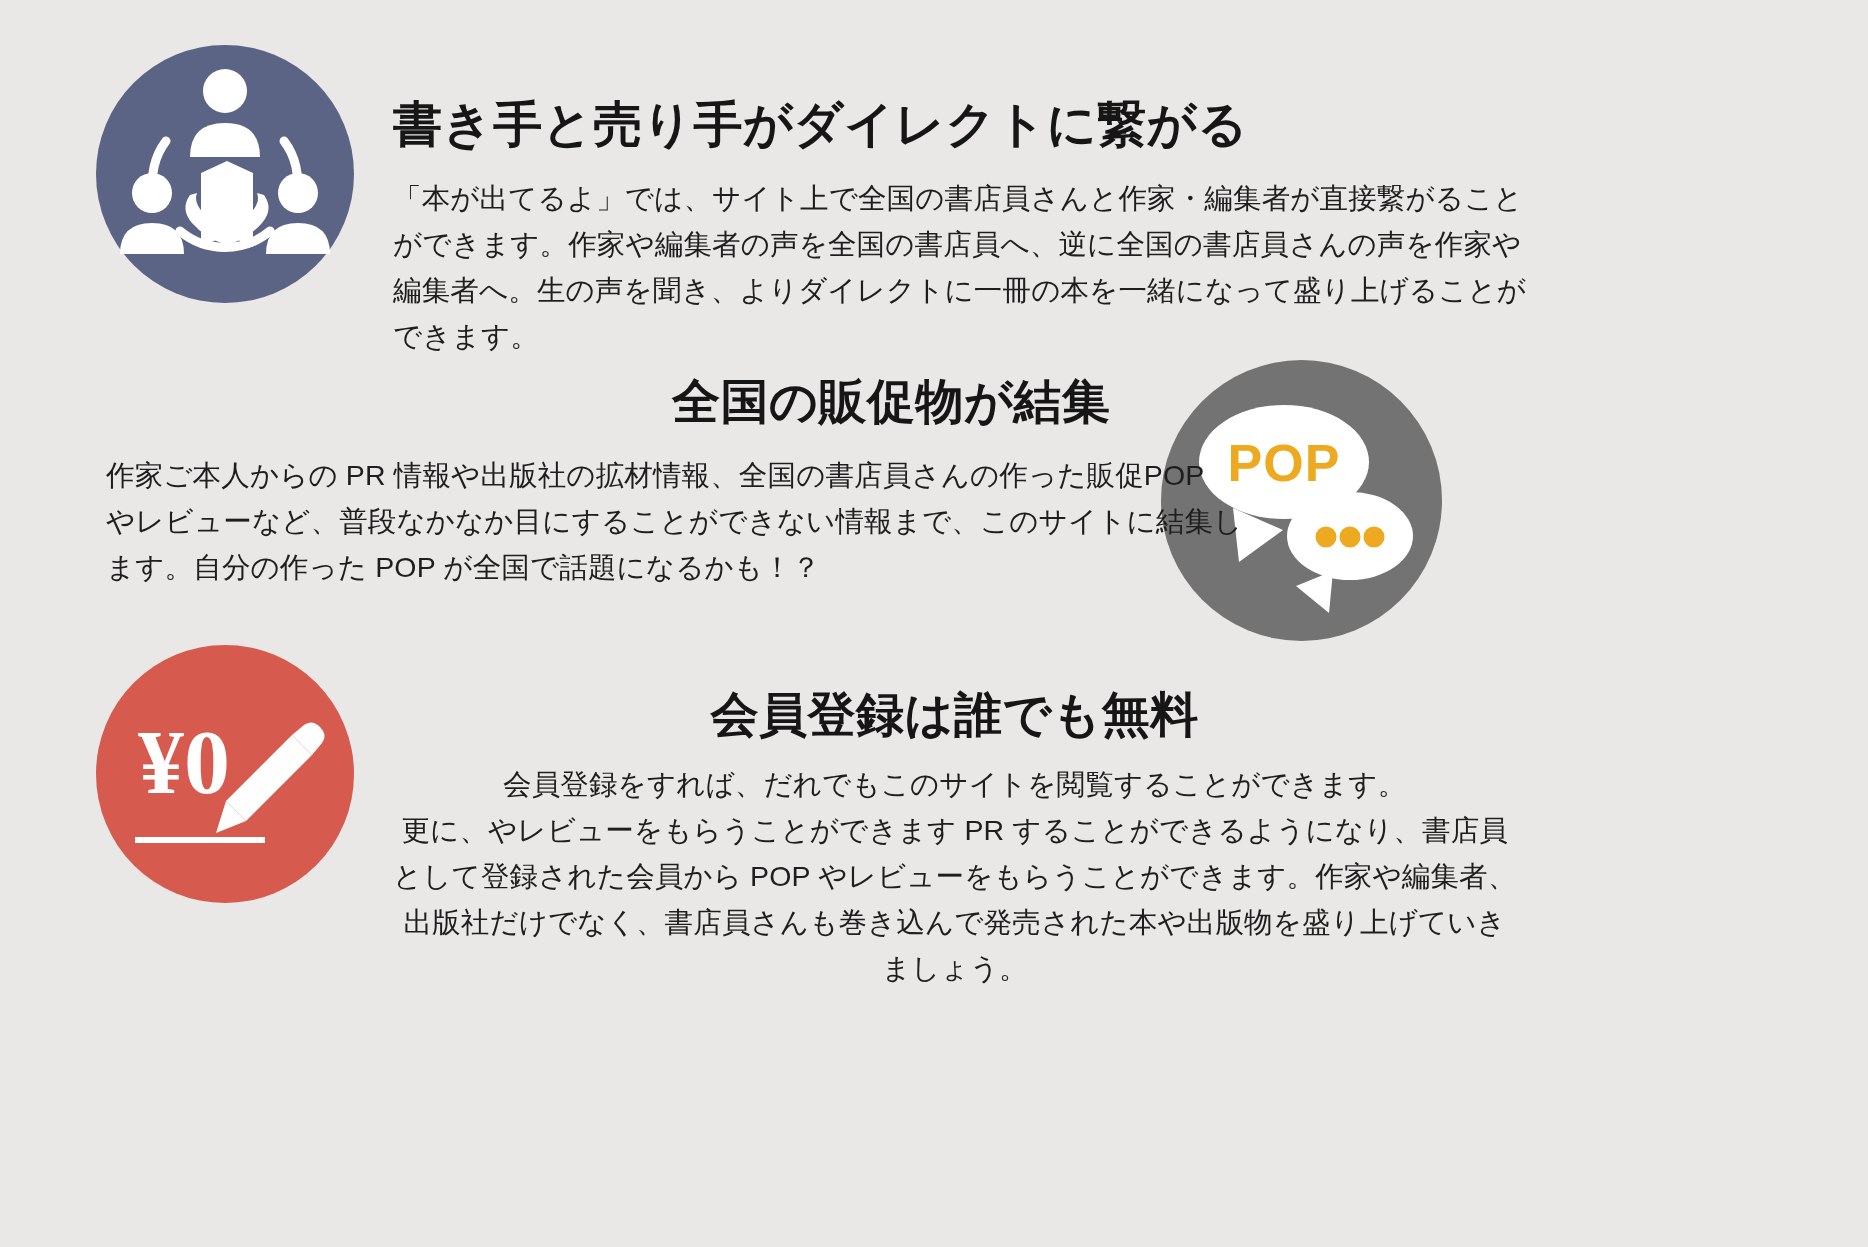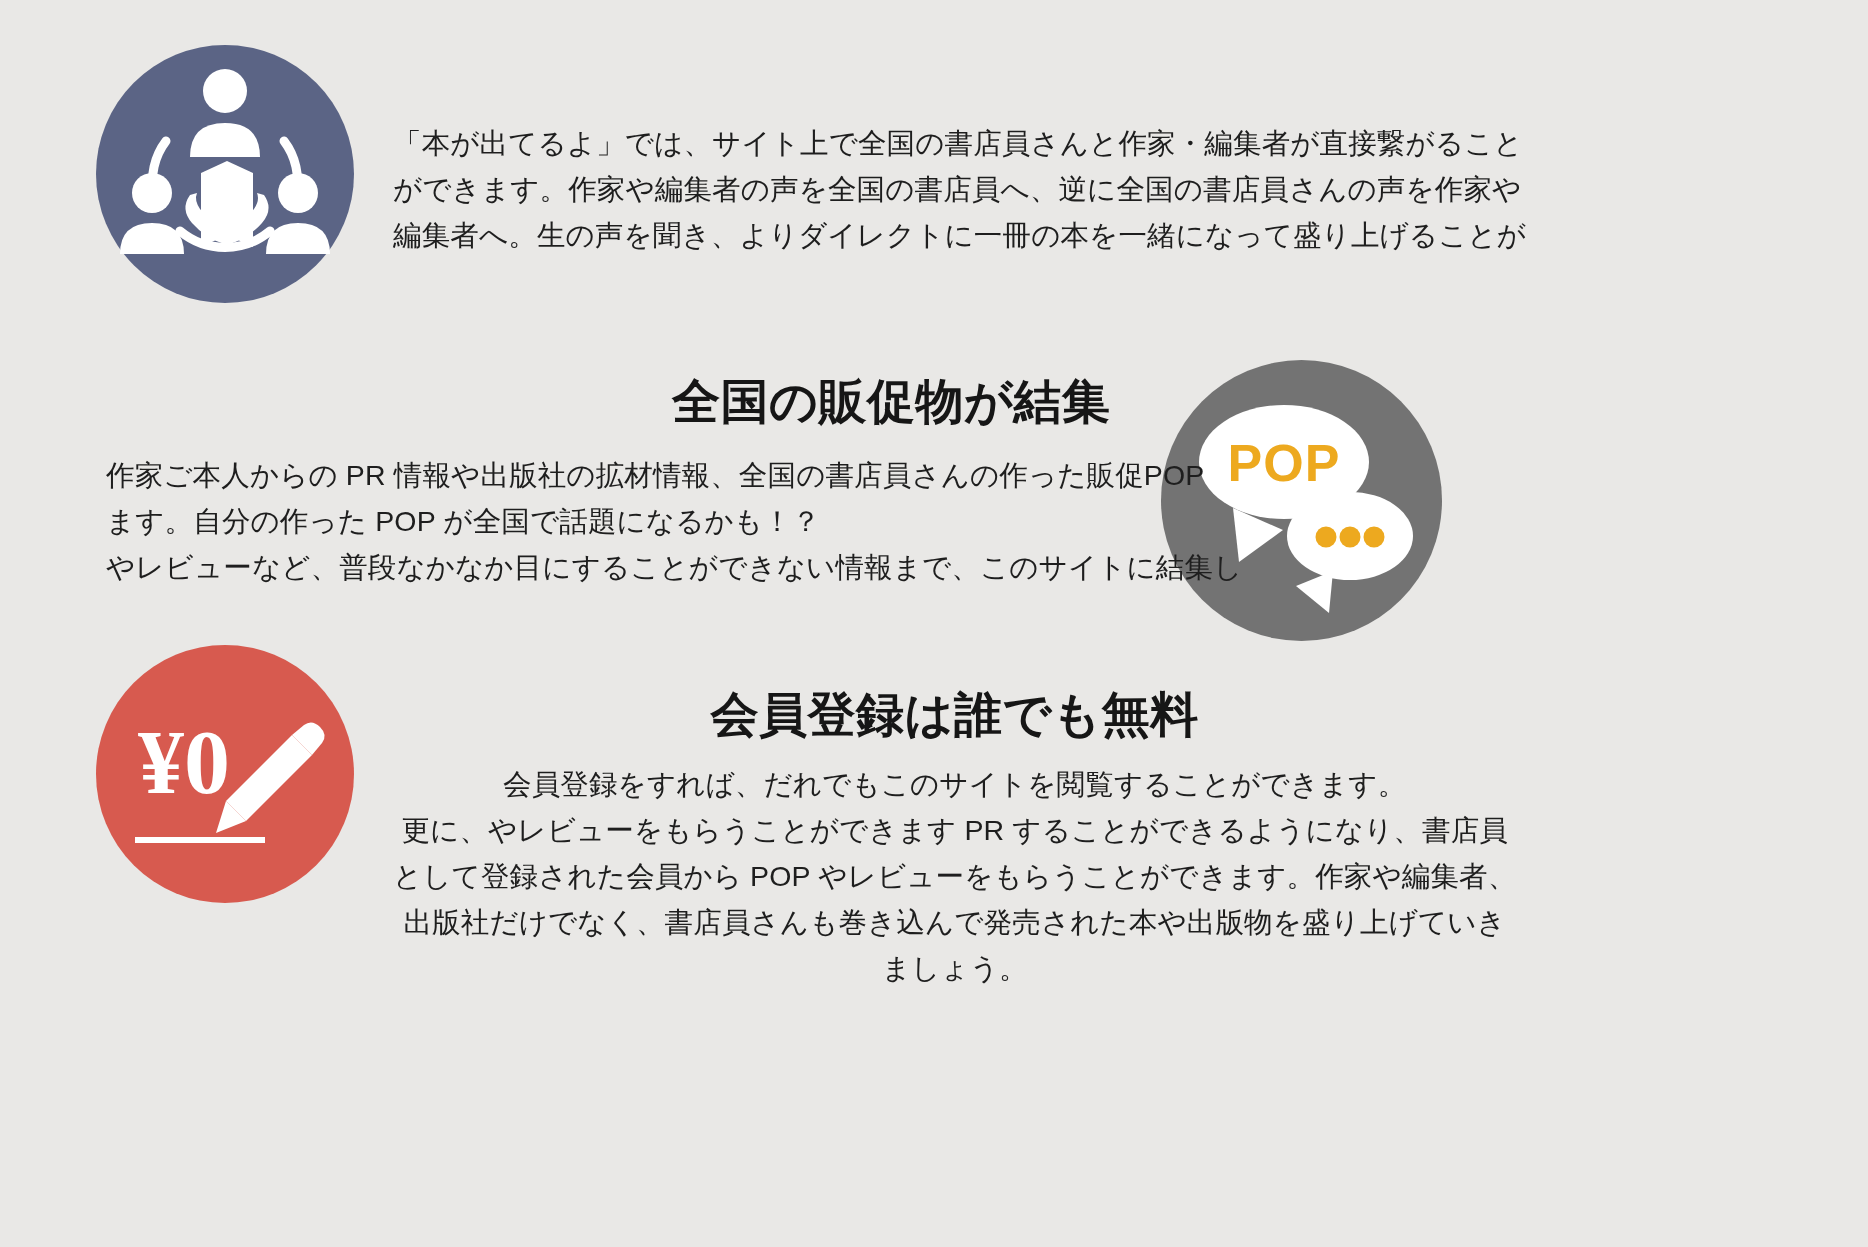--- a/index.html
+++ b/index.html
@@ -131,24 +131,26 @@
         <path d="M170 209 q0-31 32-31 q32 0 32 31 z" fill="#ffffff"></path>
 
         <path d="M105 128 l26 -12 l0 74 l-26 12 z" fill="#ffffff"></path>
         <path d="M131 116 l26 12 l0 74 l-26 -12 z" fill="#ffffff"></path>
         <path d="M94 150 q-10 14 2 28 q14 16 35 22 l0 -18 q-18 -6 -27 -18 q-6 -9 -3 -16 z" fill="#ffffff"></path>
         <path d="M168 150 q10 14 -2 28 q-14 16 -35 22 l0 -18 q18 -6 27 -18 q6 -9 3 -16 z" fill="#ffffff"></path>
       </svg>
     </div>
 
     <div id="connect-text">
+      <h2 class="feature-title">書き手と売り手がダイレクトに繋がる</h2>
       <p class="feature-body">
         <span class="line">「本が出てるよ」では、サイト上で全国の書店員さんと作家・編集者が直接繋がること</span>
         <span class="line">ができます。作家や編集者の声を全国の書店員へ、逆に全国の書店員さんの声を作家や</span>
         <span class="line">編集者へ。生の声を聞き、よりダイレクトに一冊の本を一緒になって盛り上げることが</span>
+        <span class="line">できます。</span>
       </p>
     </div>
   </section>
 
   <section class="feature" id="feature-pop">
 
     <div class="icon-circle" id="pop-circle">
       <svg class="svg-icon" width="281" height="281" viewBox="0 0 281 281">
 
         <g>
@@ -164,22 +166,22 @@
           <circle cx="189" cy="177" r="10.5" fill="#eda91f"></circle>
           <circle cx="213" cy="177" r="10.5" fill="#eda91f"></circle>
         </g>
       </svg>
     </div>
 
     <h2 class="feature-title" id="pop-heading">全国の販促物が結集</h2>
 
     <p class="feature-body" id="pop-body">
       <span class="line">作家ご本人からの PR 情報や出版社の拡材情報、全国の書店員さんの作った販促POP</span>
+      <span class="line">やレビューなど、普段なかなか目にすることができない情報まで、このサイトに結集し</span>
       <span class="line">ます。自分の作った POP が全国で話題になるかも！？</span>
-      <span class="line">やレビューなど、普段なかなか目にすることができない情報まで、このサイトに結集し</span>
     </p>
   </section>
 
   <section class="feature" id="feature-free">
 
     <div class="icon-circle" id="free-circle">
       <svg class="svg-icon" width="258" height="258" viewBox="0 0 258 258">
         <text class="yen-label" x="42" y="148">¥0</text>
 
         <rect x="39" y="192" width="130" height="6" fill="#ffffff"></rect>

